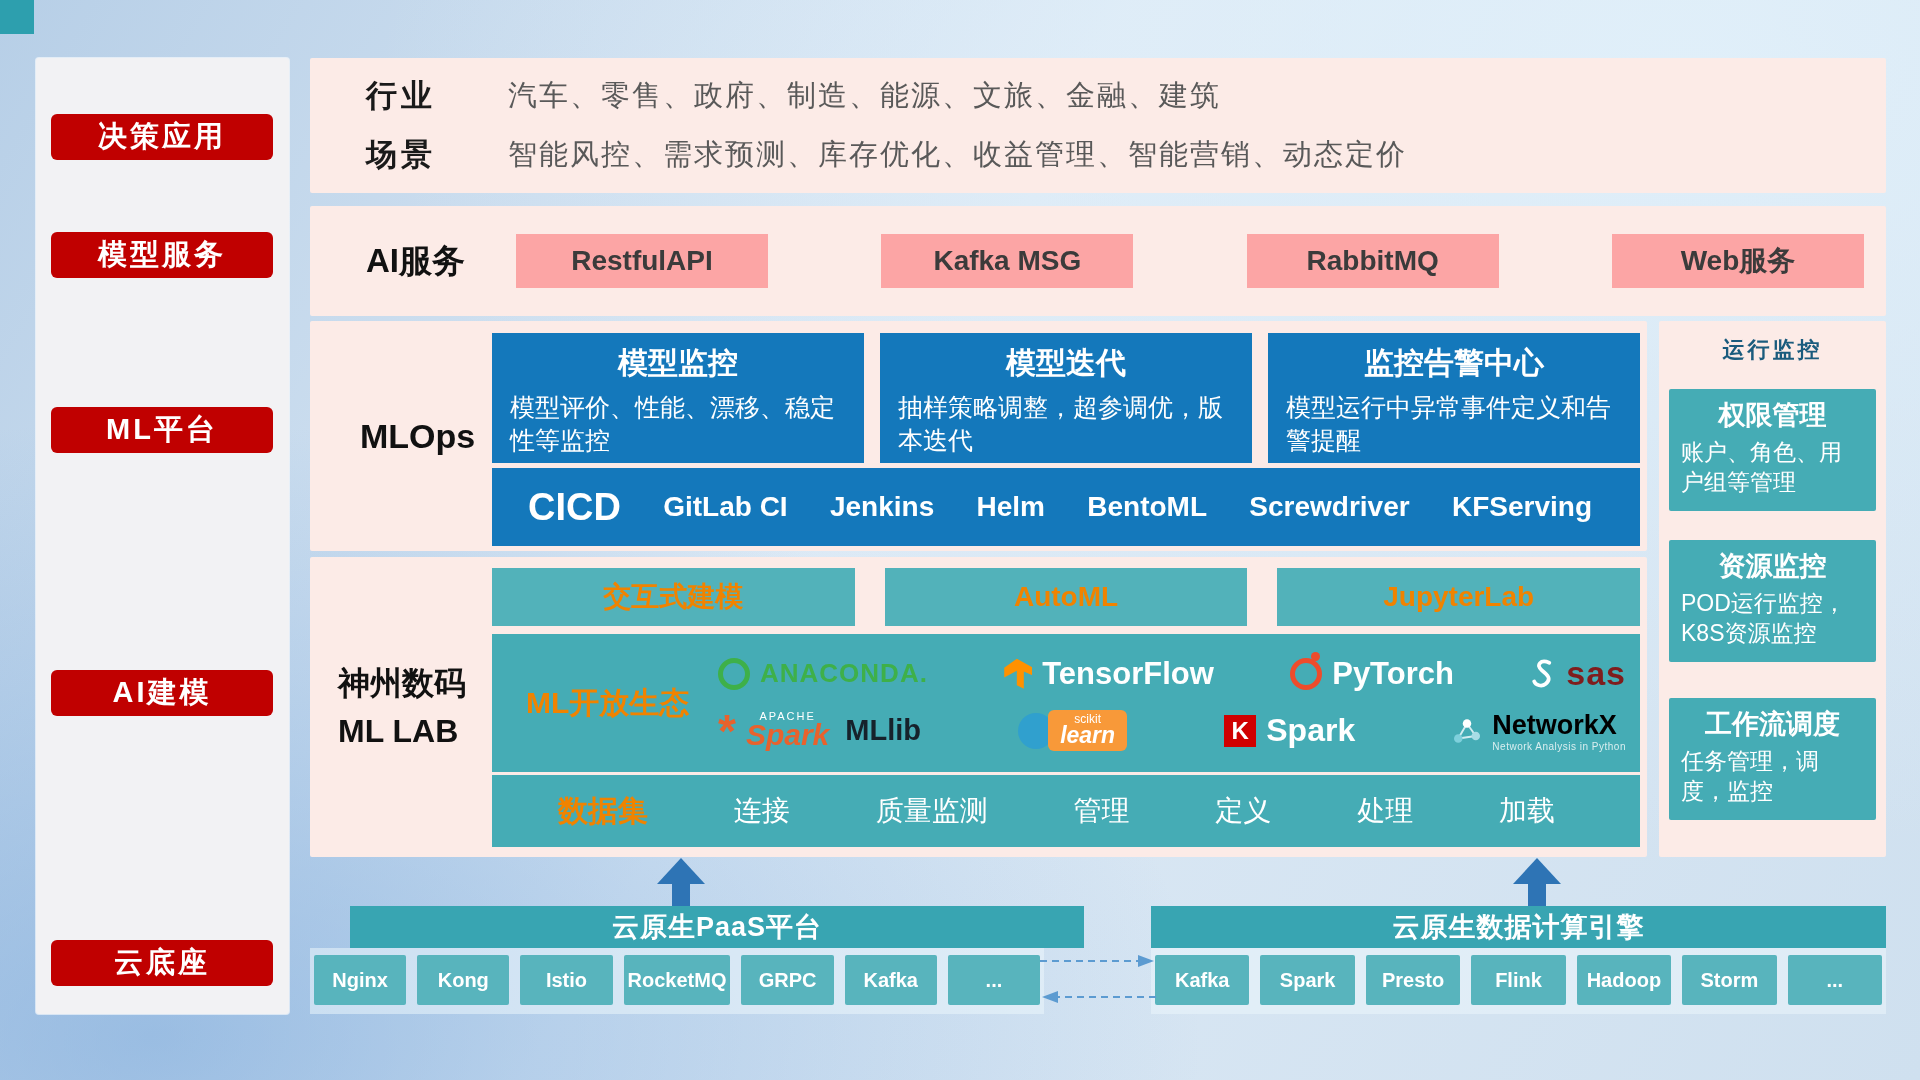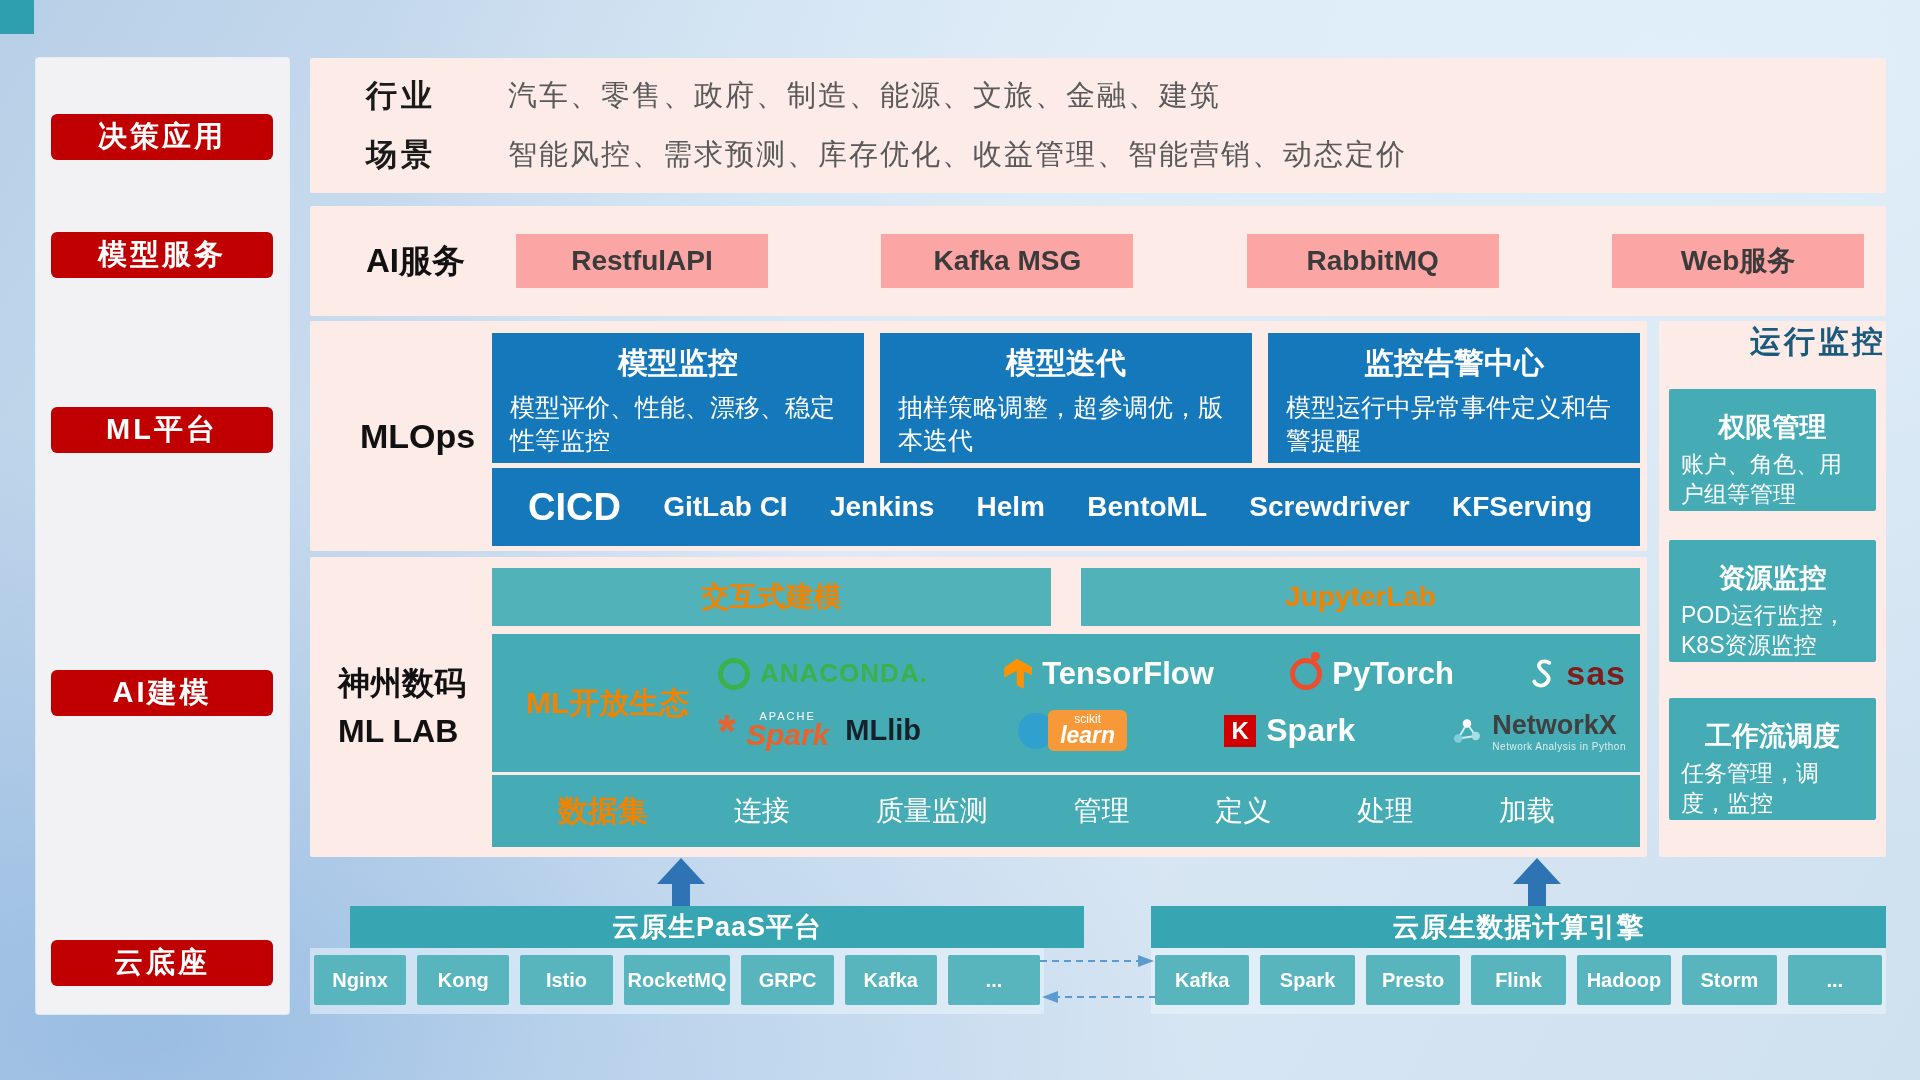--- a/index.html
+++ b/index.html
@@ -81,33 +81,33 @@
   .spark-text { font-size:30px; font-weight:bold; font-style:italic; color:#e8622d; margin-top:-4px; }
   .mllib-text { font-size:29px; font-weight:bold; color:#16222b; margin-left:6px; }
   .skl-circle { width:36px; height:36px; border-radius:50%; background:#30a0ce; display:inline-block; margin-right:-16px; }
   .skl-badge { background:#f89939; border-radius:6px; padding:2px 12px; display:inline-flex; flex-direction:column; align-items:center; }
   .skl-top { font-size:12px; color:#fff; }
   .skl-main { font-size:23px; color:#fff; font-weight:bold; font-style:italic; margin-top:-4px; }
   .keras-box { width:32px; height:32px; background:#d00000; color:#fff; font-weight:bold; font-size:24px;
     display:flex; align-items:center; justify-content:center; }
   .keras-text { color:#fff; font-weight:bold; font-size:32px; }
   .nx-wrap { display:inline-flex; flex-direction:column; }
-  .nx-text { color:#404040; font-weight:bold; font-size:27px; }
+  .nx-text { color:#000000; font-weight:bold; font-size:27px; }
   .nx-sub { color:rgba(255,255,255,.8); font-size:10px; letter-spacing:.5px; }
 
   .dataset-bar { position:absolute; left:182px; top:218px; width:1148px; height:72px; background:#45acb5;
     display:flex; align-items:center; justify-content:space-between; padding:0 85px 0 66px; box-sizing:border-box; }
   .dataset-label { color:#f08300; font-size:30px; font-weight:bold; }
   .dataset-item { color:#fff; font-size:28px; }
 
   
   .monitor { position:absolute; left:1659px; top:321px; width:227px; height:536px; background:#fcebe7; border-radius:2px; }
-  .monitor-title { text-align:right; font-size:31px; font-weight:bold; color:#1a5b7d; letter-spacing:3px; }
+  .monitor-title { text-align:center; margin-top:14px; font-size:22px; font-weight:bold; color:#1a5b7d; letter-spacing:3px; }
   .mon-card { position:absolute; left:10px; width:207px; height:122px; background:#45acb5; color:#fff;
-    box-sizing:border-box; padding:20px 12px 0; border-radius:2px; }
+    box-sizing:border-box; padding:8px 12px 0; border-radius:2px; }
   .mon-card .card-title { text-align:center; font-size:27px; font-weight:bold; margin-bottom:5px; }
   .mon-card .card-desc { font-size:23px; line-height:1.3; }
 
   
   .banner { position:absolute; top:906px; height:42px; background:#38a5b2; color:#fff; font-size:27px; font-weight:bold;
     display:flex; align-items:center; justify-content:center; letter-spacing:1px; }
   .banner-paas { left:310px; width:734px;margin-left:40px; }
   .banner-engine { left:1151px; width:735px; }
   .chip-strip { position:absolute; top:948px; height:66px; background:rgba(235,245,252,.55); }
   .strip-paas { left:310px; width:734px; }
@@ -188,20 +188,21 @@
     </div>
   </div>
 
   <div class="panel mllab">
     <div class="mllab-label">
       <span>神州数码</span><br>
       <span>ML LAB</span>
     </div>
     <div class="feature-btns">
       <div class="feature-btn">交互式建模</div>
+      <div class="feature-btn">AutoML</div>
       <div class="feature-btn">JupyterLab</div>
     </div>
     <div class="eco-box">
       <span class="eco-label">ML开放生态</span>
       <div class="logo-rows">
         <div class="logo-row">
           <span class="logo">
             <span class="ana-ring"></span>
             <span class="ana-text">ANACONDA.</span>
           </span>

